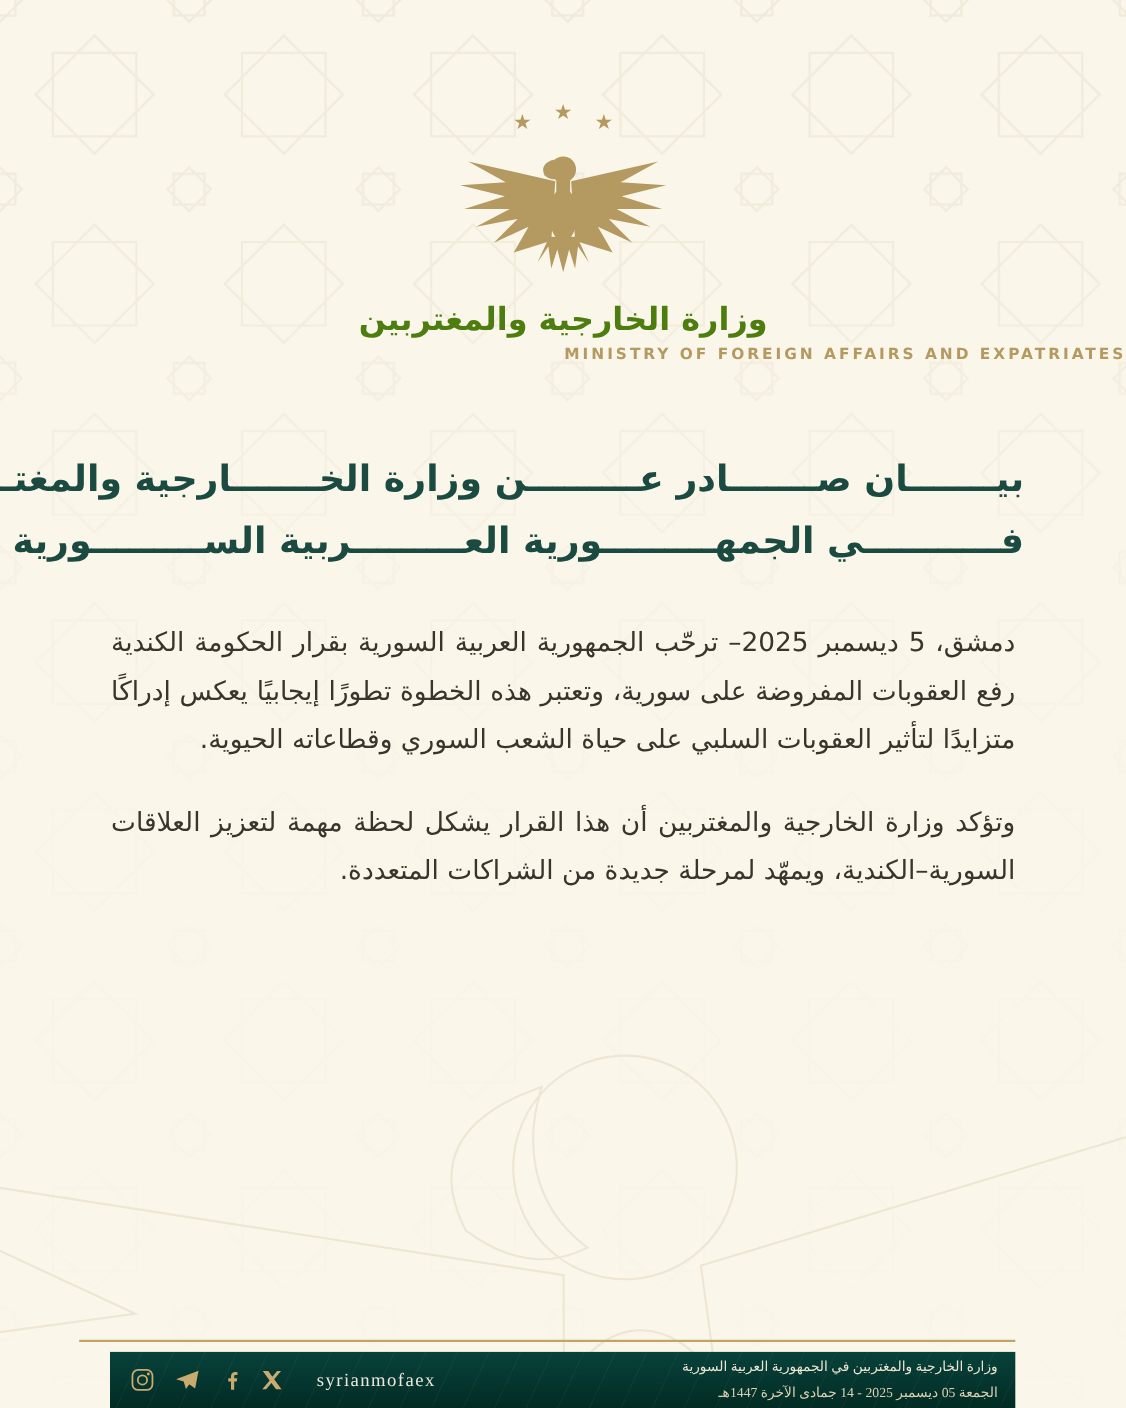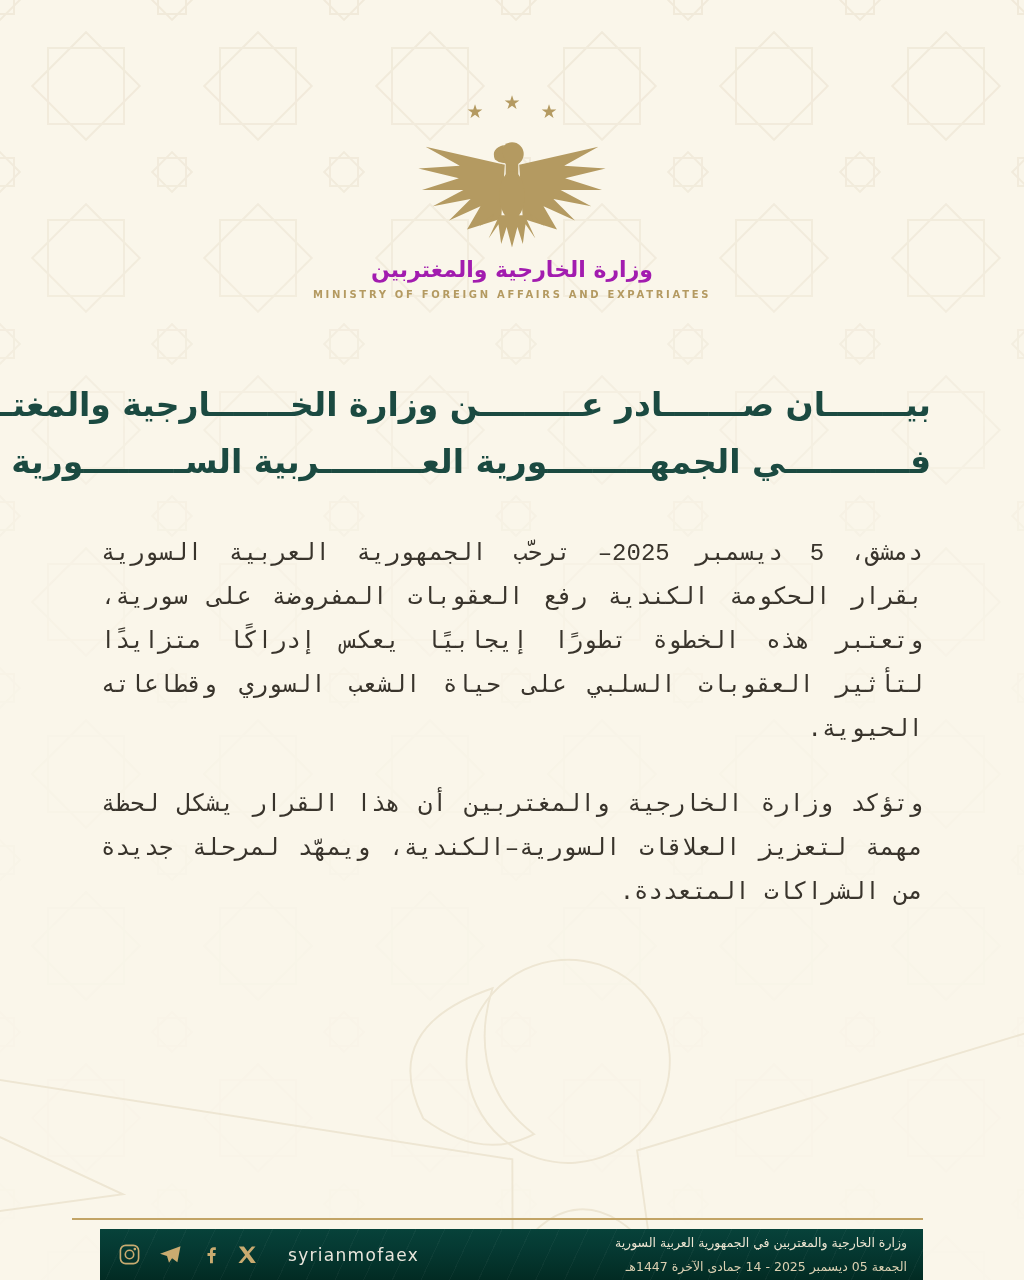--- a/index.html
+++ b/index.html
@@ -25,55 +25,56 @@
     transform:rotate(-4deg); opacity:.85;
   }
 
   
   .emblem { position:relative; z-index:1; text-align:center; padding-top:102px; }
   .stars { display:flex; justify-content:center; gap:20px; color:#b49a61; font-size:19px; line-height:1; }
   .stars .st { display:inline-block; }
   .stars .st:nth-child(2) { transform:translateY(-9px); }
   .eagle { width:198px; display:block; margin:6px auto 0; }
   .calligraphy {
-    font-size:22px; font-weight:bold; color:#a21caf; margin-top:4px;
+    font-size:29px; font-weight:bold; color:#4d7c0f; margin-top:20px;
     direction:rtl; letter-spacing:0;
   }
   .ministry-en {
-    font-size:10px; letter-spacing:2.7px; color:#b49a61; margin-top:7px;
+    font-size:14px; letter-spacing:2.7px; color:#b49a61; margin-top:7px;
     font-weight:bold;
+    text-align:right;
   }
 
   
   .title {
     position:relative; z-index:1; width:838px; margin:76px auto 0;
     color:#1b4a41; font-weight:bold; font-size:33px; line-height:57px; direction:rtl;
   }
   .title .l1 { text-align:right; white-space:nowrap; }
   .title .l2 { text-align:right;  white-space:nowrap; }
 
   
   .content { position:relative; z-index:1; }
   .content p {
     width:822px; margin:0 auto; direction:rtl; text-align:justify;
-    font-size:24px; line-height:44px; color:#39342c;font-family:Liberation Mono, monospace;
+    font-size:24px; line-height:44px; color:#39342c;
   }
   .content p.first { margin-top:42px; }
   .content p + p { margin-top:31px; }
 
   
   .footer-rule {
     position:absolute; z-index:2; left:72px; top:1218px; width:851px; height:2px;
     background:#c2a466;
   }
   .footer-bar {
     position:absolute; z-index:2; left:100px; top:1229px; width:823px; height:51px;
     background:linear-gradient(180deg, #07423a 0%, #053831 45%, #022b23 100%);
     display:flex; align-items:center; justify-content:space-between;
-    padding:0 16px 0 18px; box-sizing:border-box;
+    padding:0 16px 0 18px; box-sizing:border-box;font-family:Liberation Serif, serif;
   }
   .footer-bar::before {
     content:""; position:absolute; inset:0;
     background:repeating-linear-gradient(115deg, rgba(255,255,255,.035) 0 1px, transparent 1px 26px);
     pointer-events:none;
   }
   .social { display:flex; align-items:center; gap:17px; position:relative; }
   .social svg { display:block; }
   .handle {
     color:#e9e6dc; font-size:17px; letter-spacing:1.3px; margin-left:12px;

